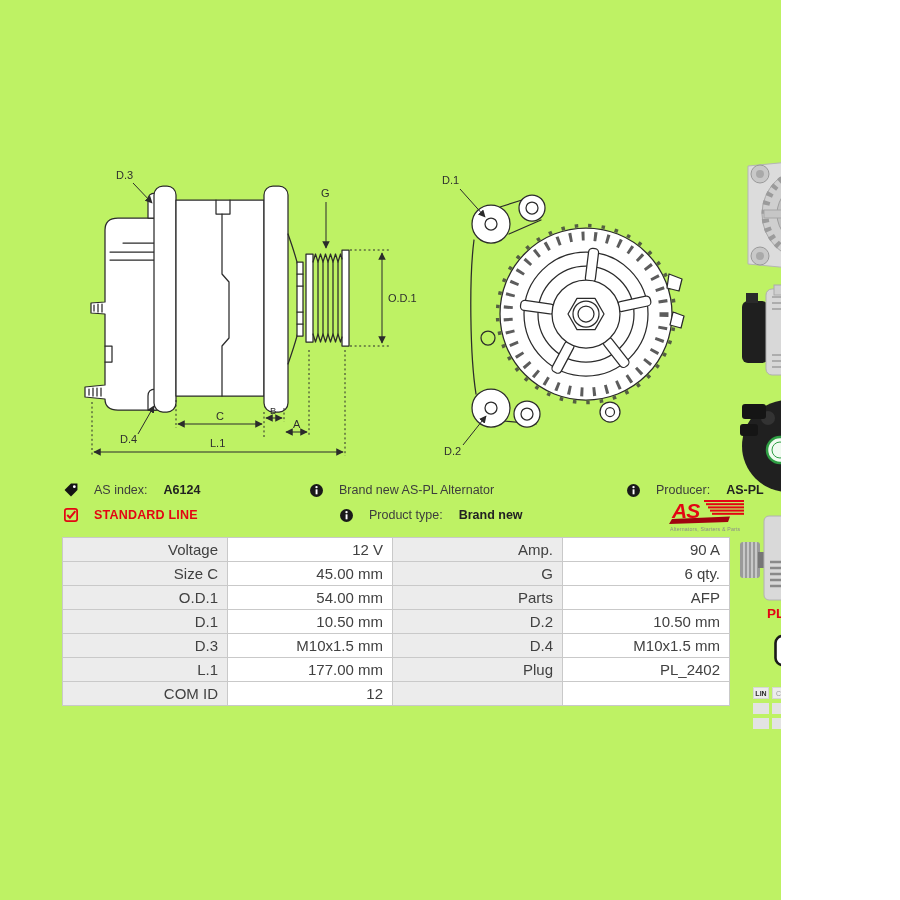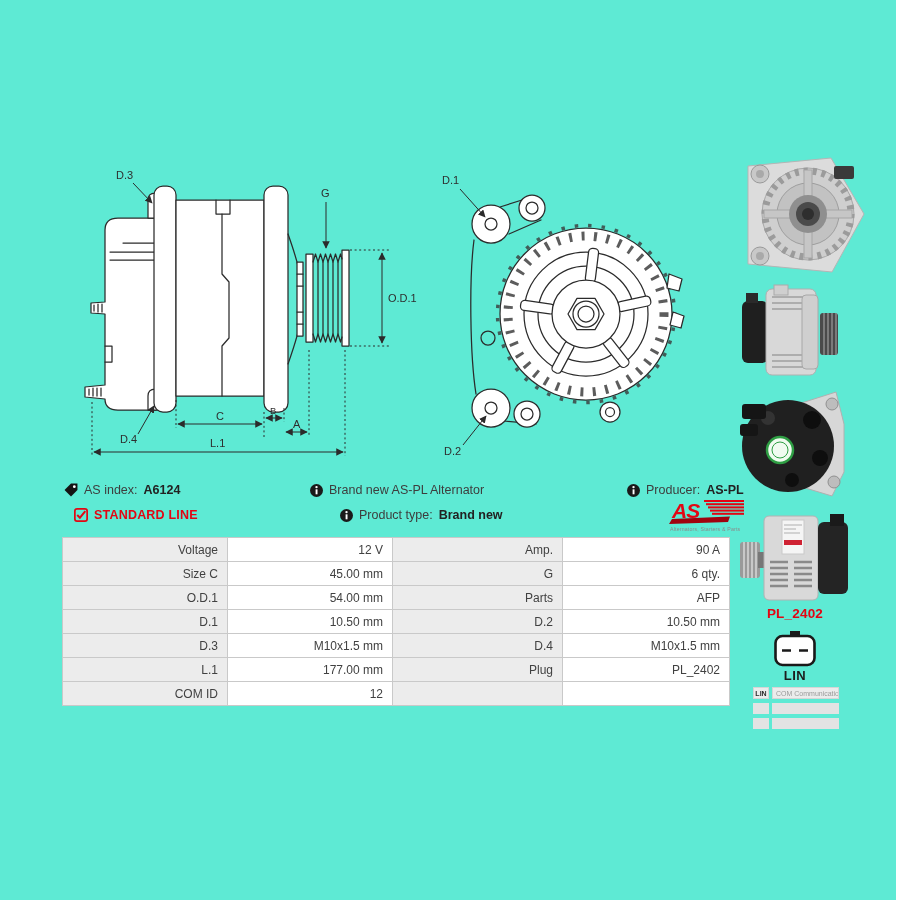--- a/index.html
+++ b/index.html
@@ -1,34 +1,34 @@
 <!DOCTYPE html>
 <html><head>
 <meta charset="utf-8">
 <style>
   html,body{margin:0;padding:0;}
   body{font-family:"Liberation Sans",sans-serif;background:#fff;}
-  #page{position:relative;width:896px;height:900px;background:#5eead4;overflow:hidden;}
+  #page{position:relative;width:781px;height:900px;background:#bef264;overflow:hidden;}
   .abs{position:absolute;}
 
   
   svg text{font-family:"Liberation Sans",sans-serif;font-size:11px;fill:#2e2e2e;}
   .dim{stroke:#2b2b2b;stroke-width:1;fill:none;}
   .dot{stroke:#2b2b2b;stroke-width:1;fill:none;stroke-dasharray:2 2.6;}
   .ln{stroke:#2b2b2b;stroke-width:1.25;fill:none;stroke-linejoin:round;stroke-linecap:round;}
   .lnw{stroke:#2b2b2b;stroke-width:1.25;fill:#fff;stroke-linejoin:round;}
 
   
-  .info-item{position:absolute;display:flex;align-items:center;gap:6px;font-size:12.5px;color:#3d3d3d;white-space:nowrap;}
+  .info-item{position:absolute;display:flex;align-items:center;gap:16px;font-size:12.5px;color:#3d3d3d;white-space:nowrap;}
   .info-item .b{font-weight:bold;color:#222;}
   .badge-red{color:#e30613;font-weight:bold;letter-spacing:.2px;}
 
   
   table.spec{position:absolute;left:62px;top:537px;width:667px;border-collapse:collapse;table-layout:fixed;}
-  table.spec td{height:24px;box-sizing:border-box;border:1px solid #c9c9c9;font-size:12px;color:#414141;text-align:right;padding:0 9px 0 4px;overflow:hidden;white-space:nowrap;}
+  table.spec td{height:24px;box-sizing:border-box;border:1px solid #c9c9c9;font-size:15px;color:#414141;text-align:right;padding:0 9px 0 4px;overflow:hidden;white-space:nowrap;}
   table.spec td.lab{background:#ececec;}
   table.spec td.val{background:#fff;}
 
   
   .plug-code{position:absolute;left:745px;top:606px;width:100px;text-align:center;font-size:13.5px;font-weight:bold;color:#e30613;letter-spacing:.2px;}
   .plug-type{position:absolute;left:745px;top:668px;width:100px;text-align:center;font-size:13px;font-weight:bold;color:#1c1c1c;letter-spacing:.5px;}
   .com-table{position:absolute;left:753px;top:687px;width:86px;}
   .com-row{display:flex;gap:3px;margin-bottom:4px;}
   .com-cell-pin{width:16px;height:12px;background:#ececec;border:1px solid #d6d6d6;font-size:7px;font-weight:bold;color:#2b2b2b;display:flex;align-items:center;justify-content:center;box-sizing:border-box;}
   .com-cell-desc{flex:1;height:12px;background:#ececec;border:1px solid #d6d6d6;font-size:7px;color:#9a9a9a;display:flex;align-items:center;padding-left:3px;box-sizing:border-box;white-space:nowrap;overflow:hidden;}
@@ -215,21 +215,21 @@
 
   <div class="info-item" style="left:64px;top:483px;">
     <svg width="14" height="14" viewBox="0 0 13 13">
       <path d="M0.5,6.5 L6.5,0.5 H12.5 V6.5 L6.5,12.5 Z" fill="#141414"></path>
       <circle cx="9.6" cy="3.4" r="1.3" fill="#fff"></circle>
     </svg>
     <span>AS index:</span>
     <span class="b">A6124</span>
   </div>
 
-  <div class="info-item" style="left:74px;top:508px;">
+  <div class="info-item" style="left:64px;top:508px;">
     <svg width="14" height="14" viewBox="0 0 13 13">
       <rect x="0.8" y="0.8" width="11.4" height="11.4" rx="2" fill="none" stroke="#e30613" stroke-width="1.6"></rect>
       <path d="M3,6.5 L5.5,9 L10.5,3" stroke="#e30613" stroke-width="1.8" fill="none"></path>
     </svg>
     <span class="badge-red">STANDARD LINE</span>
   </div>
 
   <div class="info-item" style="left:310px;top:483px;">
     <svg width="13" height="13" viewBox="0 0 13 13">
       <circle cx="6.5" cy="6.5" r="6.5" fill="#1a1a1a"></circle>

